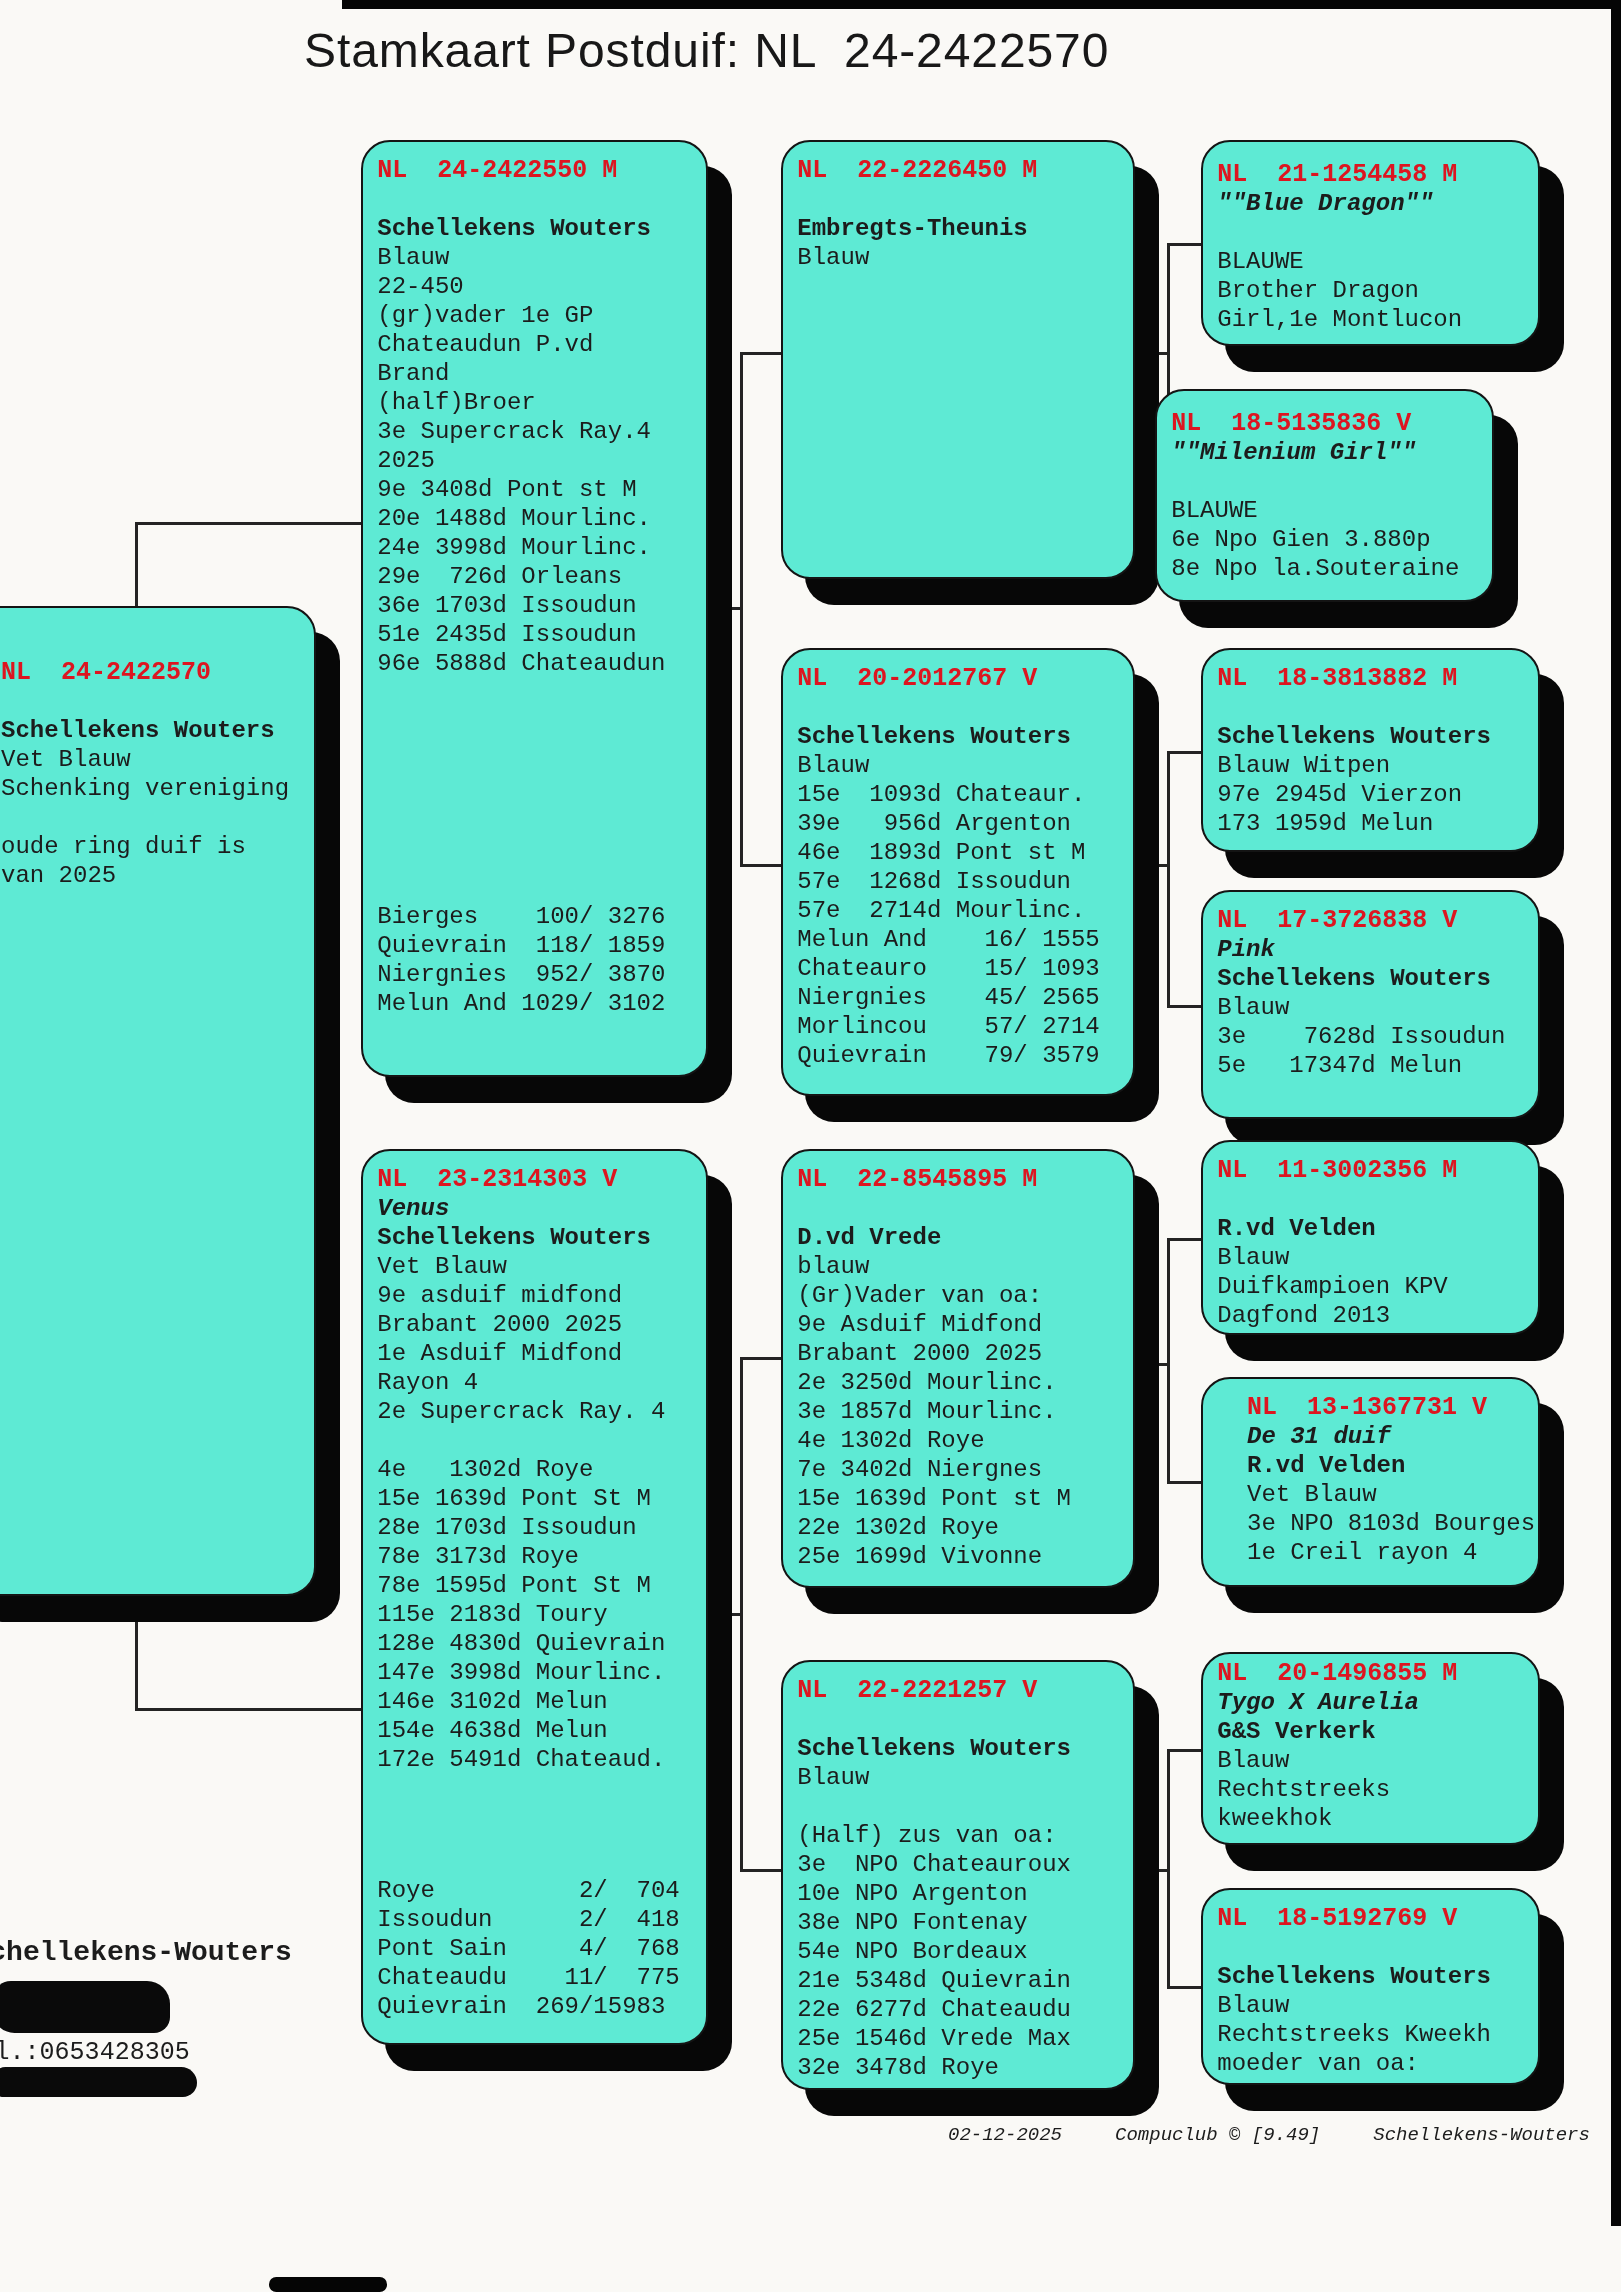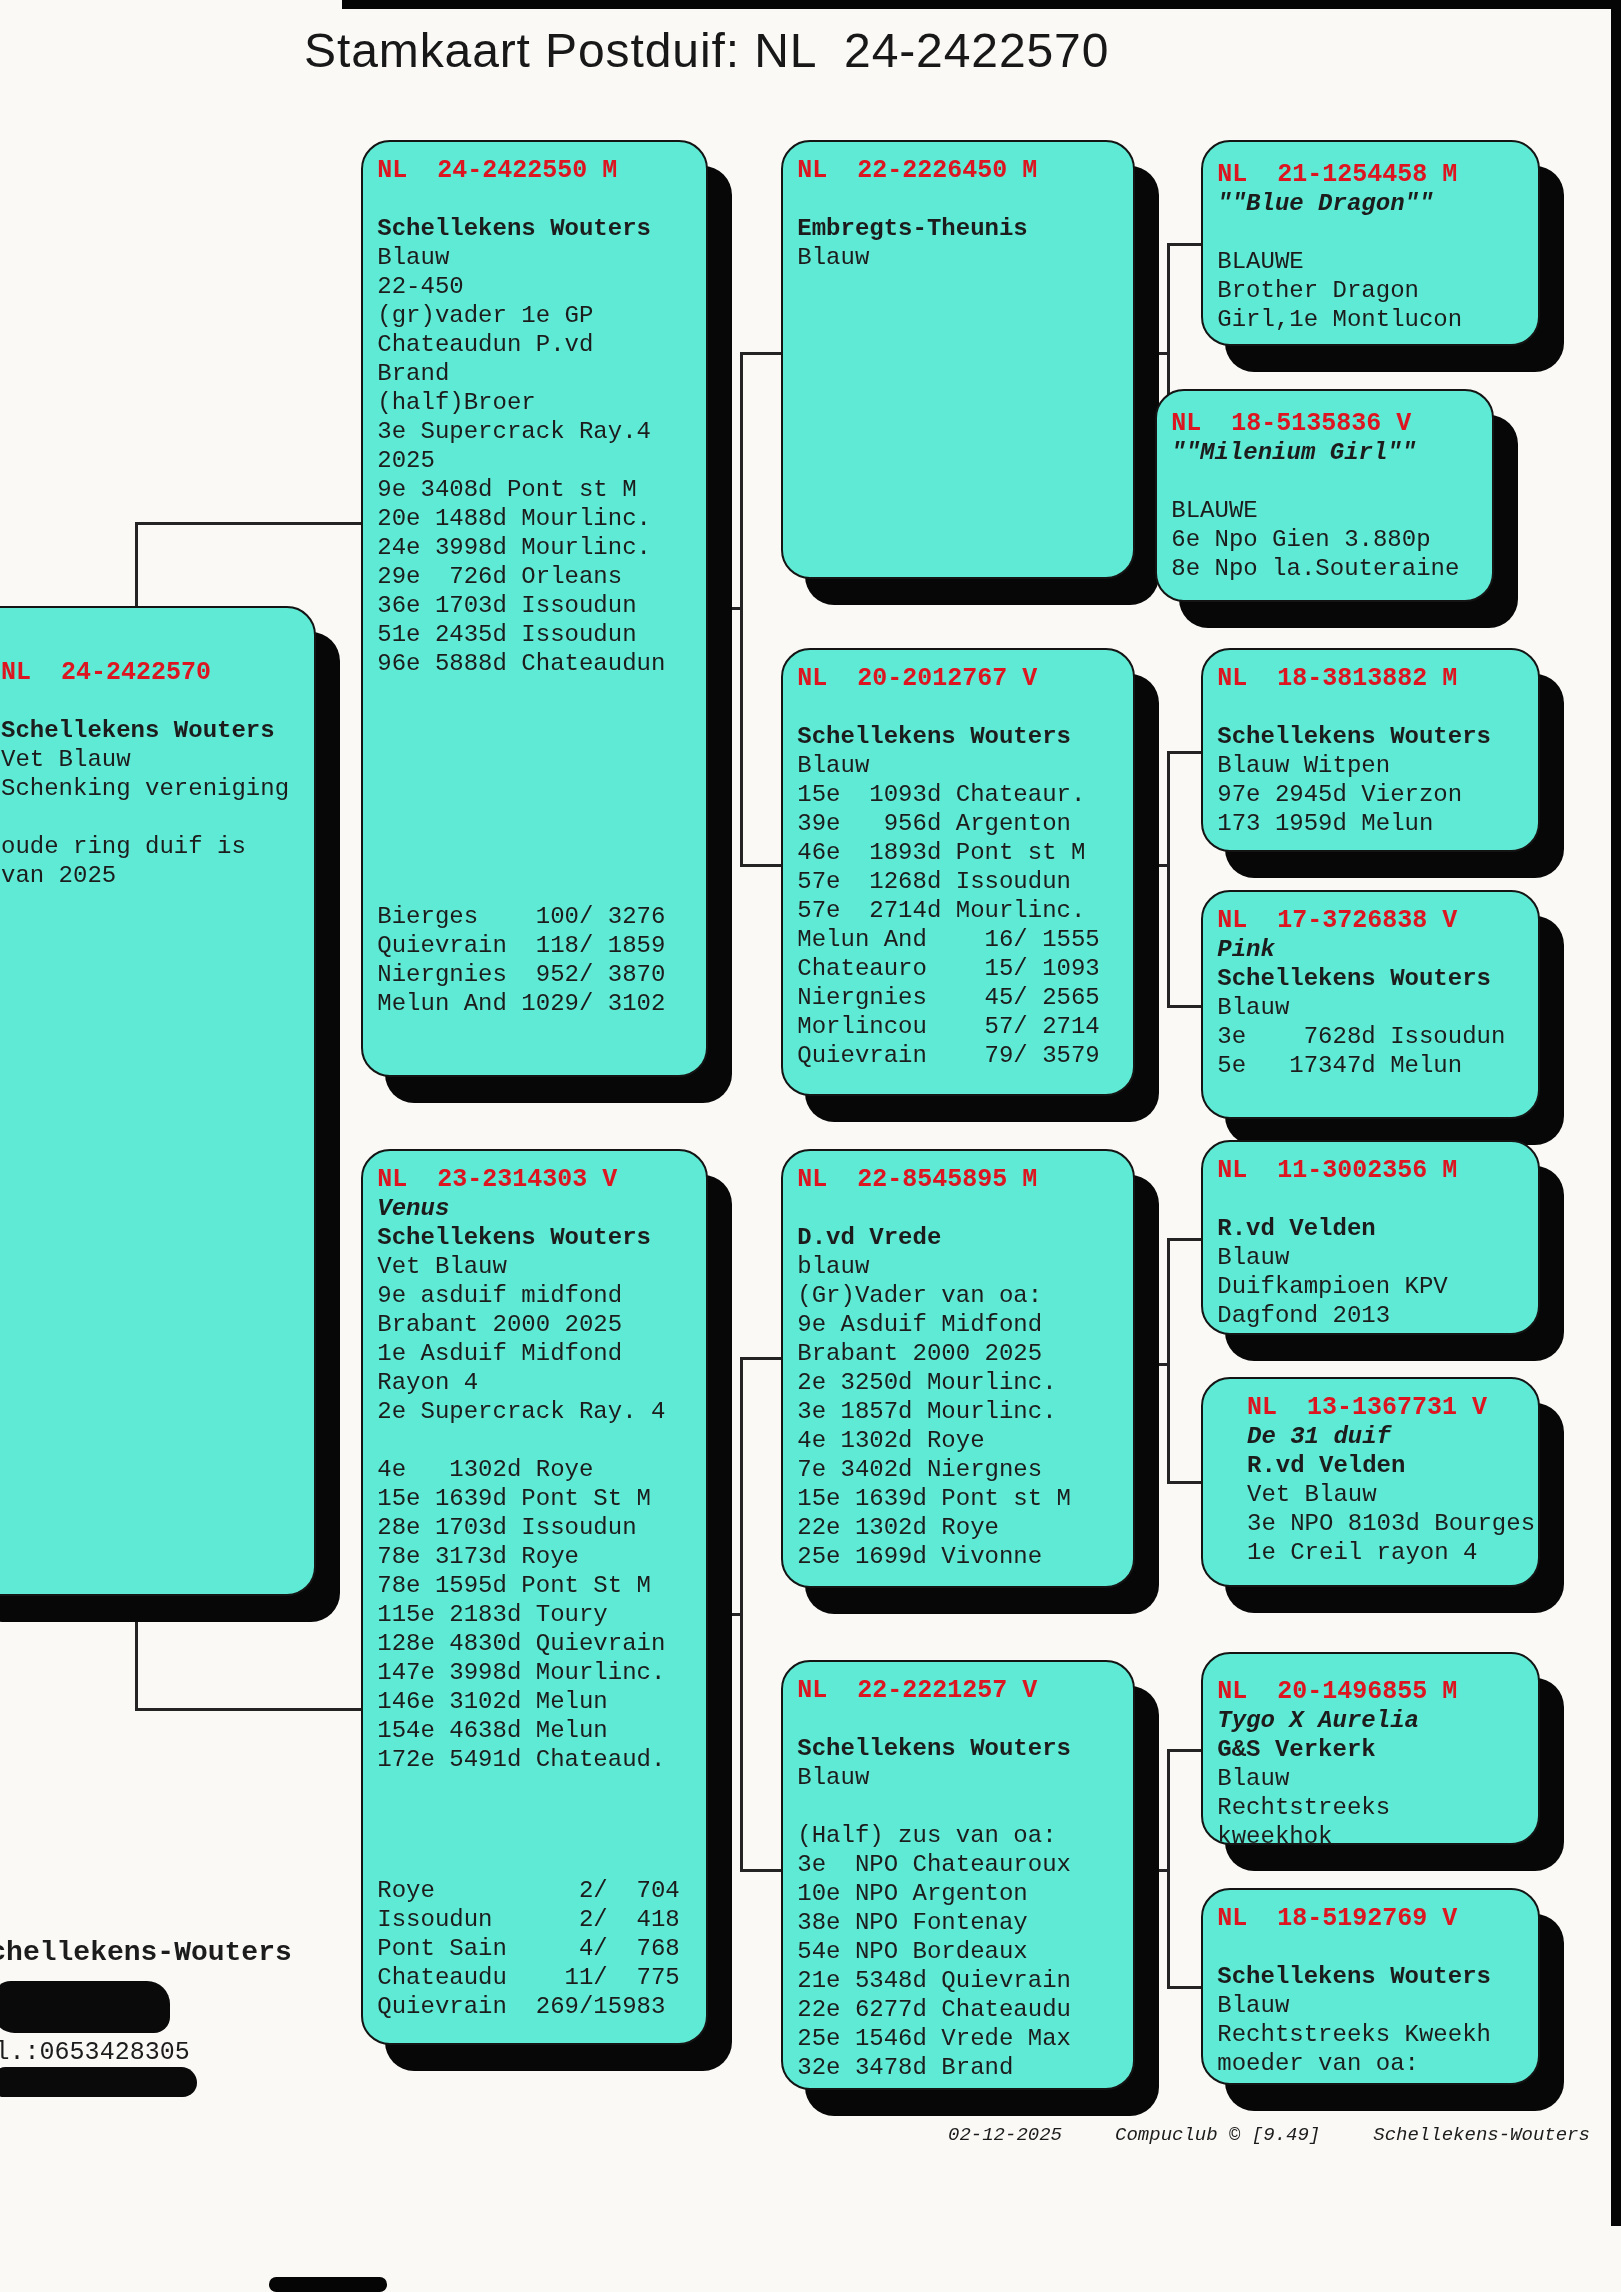--- a/index.html
+++ b/index.html
@@ -198,21 +198,21 @@
         <div class="line">Blauw</div>
         <div class="line">&nbsp;</div>
         <div class="line">(Half) zus van oa:</div>
         <div class="line">3e  NPO Chateauroux</div>
         <div class="line">10e NPO Argenton</div>
         <div class="line">38e NPO Fontenay</div>
         <div class="line">54e NPO Bordeaux</div>
         <div class="line">21e 5348d Quievrain</div>
         <div class="line">22e 6277d Chateaudu</div>
         <div class="line">25e 1546d Vrede Max</div>
-        <div class="line">32e 3478d Brand</div>
+        <div class="line">32e 3478d Roye</div>
       </div>
   </div>
 
   <div class="pbox" style="left:1201px;top:140px;width:339px;height:206px;padding-top:18px;">
     <div class="ring">NL  21-1254458 M</div>
     <div>
         <div class="line i">""Blue Dragon""</div>
         <div class="line">&nbsp;</div>
         <div class="line">BLAUWE</div>
         <div class="line">Brother Dragon</div>
@@ -268,21 +268,21 @@
     <div class="ring">NL  13-1367731 V</div>
     <div>
         <div class="line i">De 31 duif</div>
         <div class="line b">R.vd Velden</div>
         <div class="line">Vet Blauw</div>
         <div class="line">3e NPO 8103d Bourges</div>
         <div class="line">1e Creil rayon 4</div>
       </div>
   </div>
 
-  <div class="pbox" style="left:1201px;top:1652px;width:339px;height:193px;padding-top:23px;">
+  <div class="pbox" style="left:1201px;top:1652px;width:339px;height:193px;padding-top:5px;">
     <div class="ring">NL  20-1496855 M</div>
     <div>
         <div class="line i">Tygo X Aurelia</div>
         <div class="line b">G&amp;S Verkerk</div>
         <div class="line">Blauw</div>
         <div class="line">Rechtstreeks</div>
         <div class="line">kweekhok</div>
       </div>
   </div>
 

